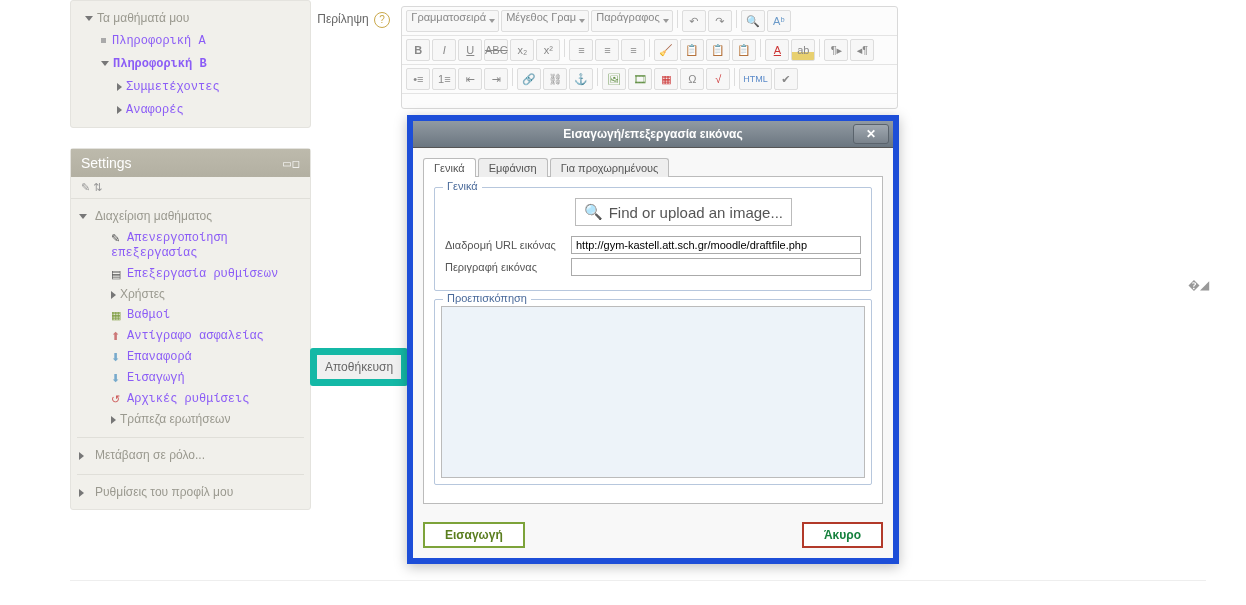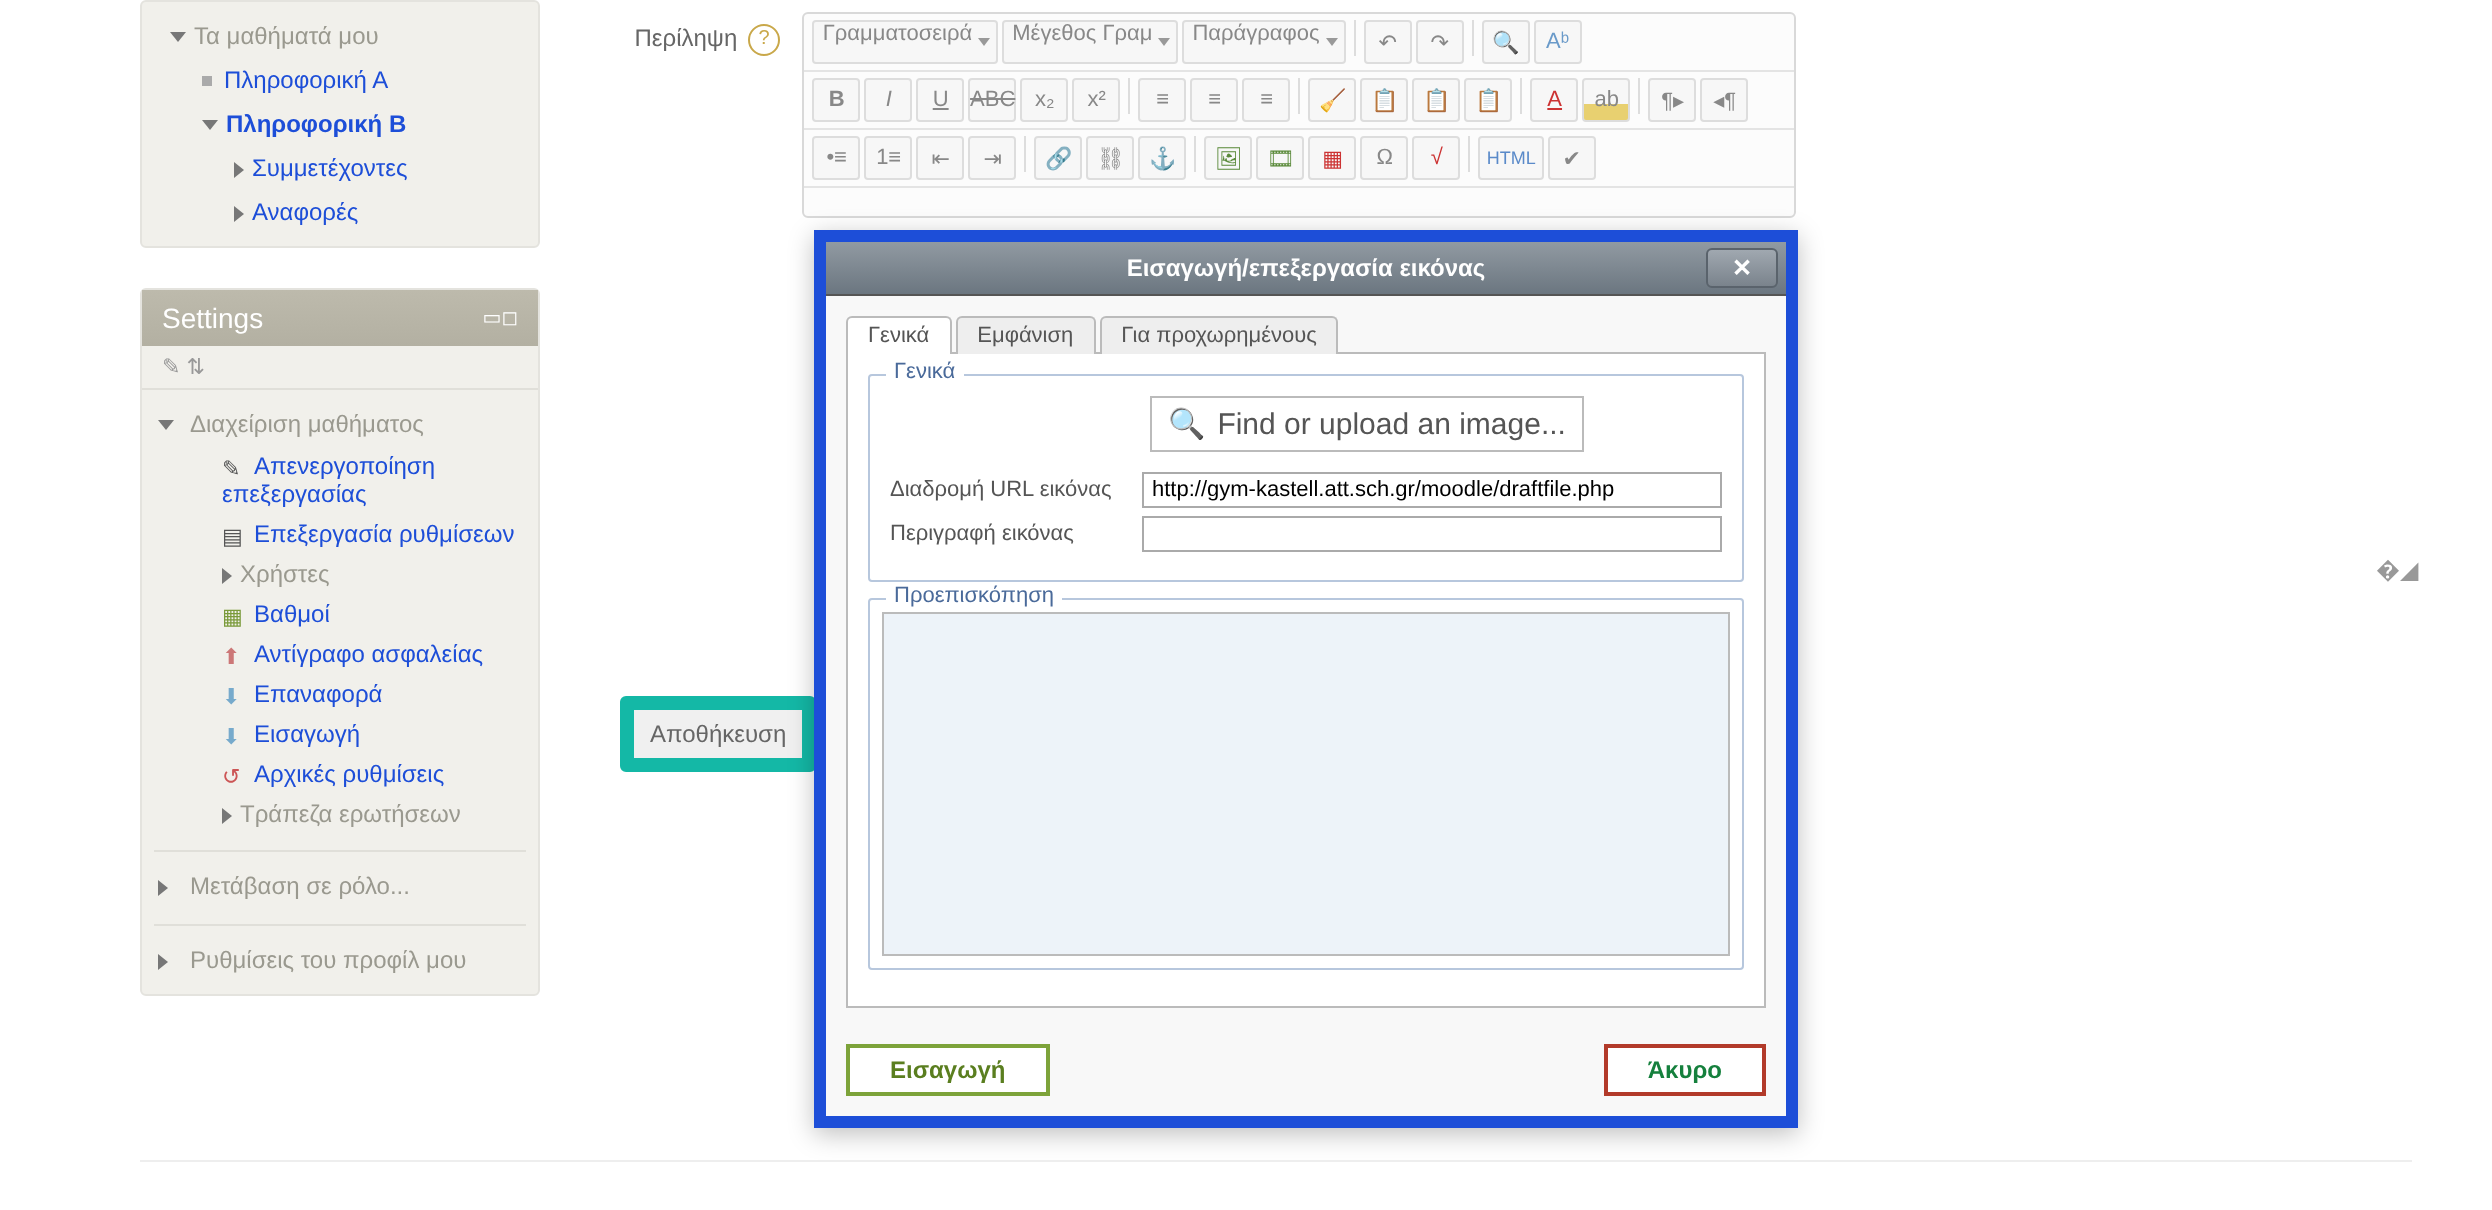--- a/index.html
+++ b/index.html
@@ -1,20 +1,20 @@
 <!DOCTYPE html>
 <html><head>
 <meta charset="utf-8">
 <style>
 html,body{margin:0;padding:0;font-family:Verdana,Arial,sans-serif;font-size:12px;background:#fff;color:#555;}
-a{color:#1d4ed8;text-decoration:none;}
+a{color:#8b5cf6;text-decoration:none;font-family:Liberation Mono, monospace;}
 .page{width:1246px;height:605px;position:relative;overflow:hidden;}
 
 
-.sidebar{position:absolute;left:70px;top:0;width:200px;}
+.sidebar{position:absolute;left:70px;top:0;width:241px;}
 .nav-block,.settings-block{background:#f1f0eb;border:1px solid #e4e3de;border-radius:3px;margin-bottom:20px;padding:6px 4px;}
 .settings-block{padding:0;}
 .tree{margin:0;padding:0;list-style:none;}
 .tree li{padding:4px 0;}
 .tree .lv1{padding-left:10px;}
 .tree .lv2{padding-left:26px;}
 .tree .lv3{padding-left:42px;}
 .caret{display:inline-block;width:0;height:0;margin-right:4px;vertical-align:middle;}
 .caret.down{border-left:4px solid transparent;border-right:4px solid transparent;border-top:5px solid #777;}
 .caret.right{border-top:4px solid transparent;border-bottom:4px solid transparent;border-left:5px solid #777;}

